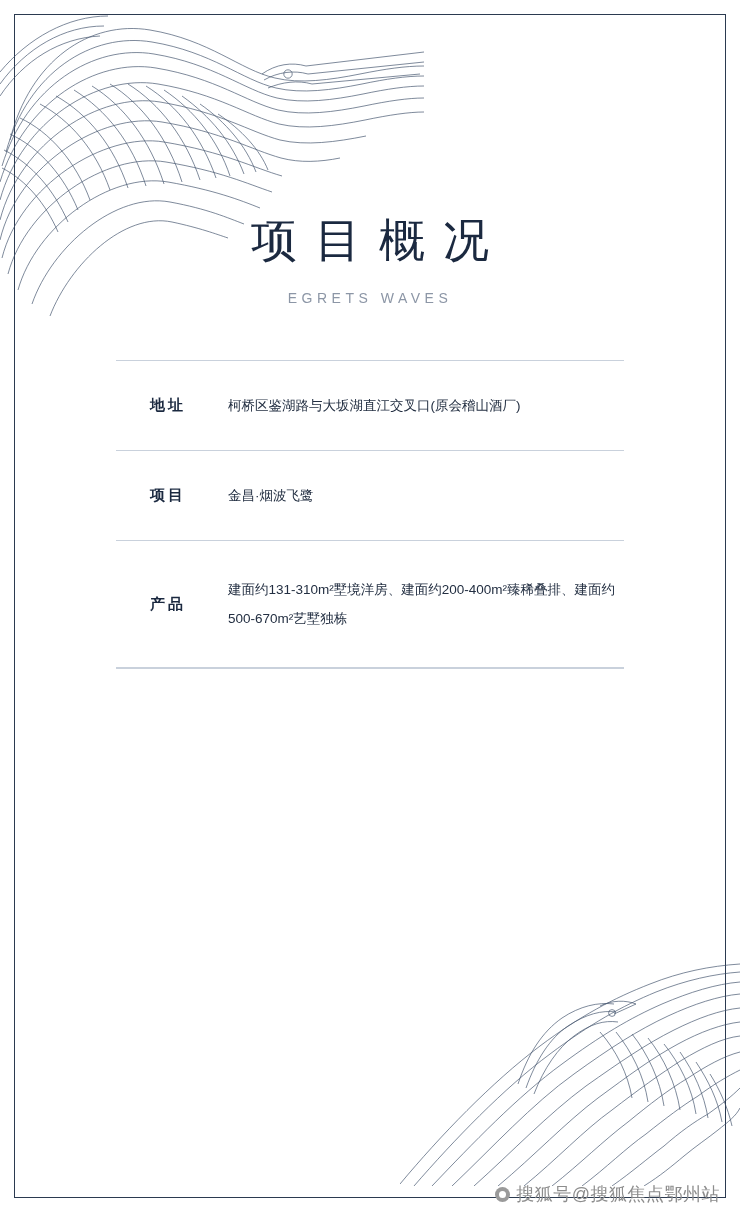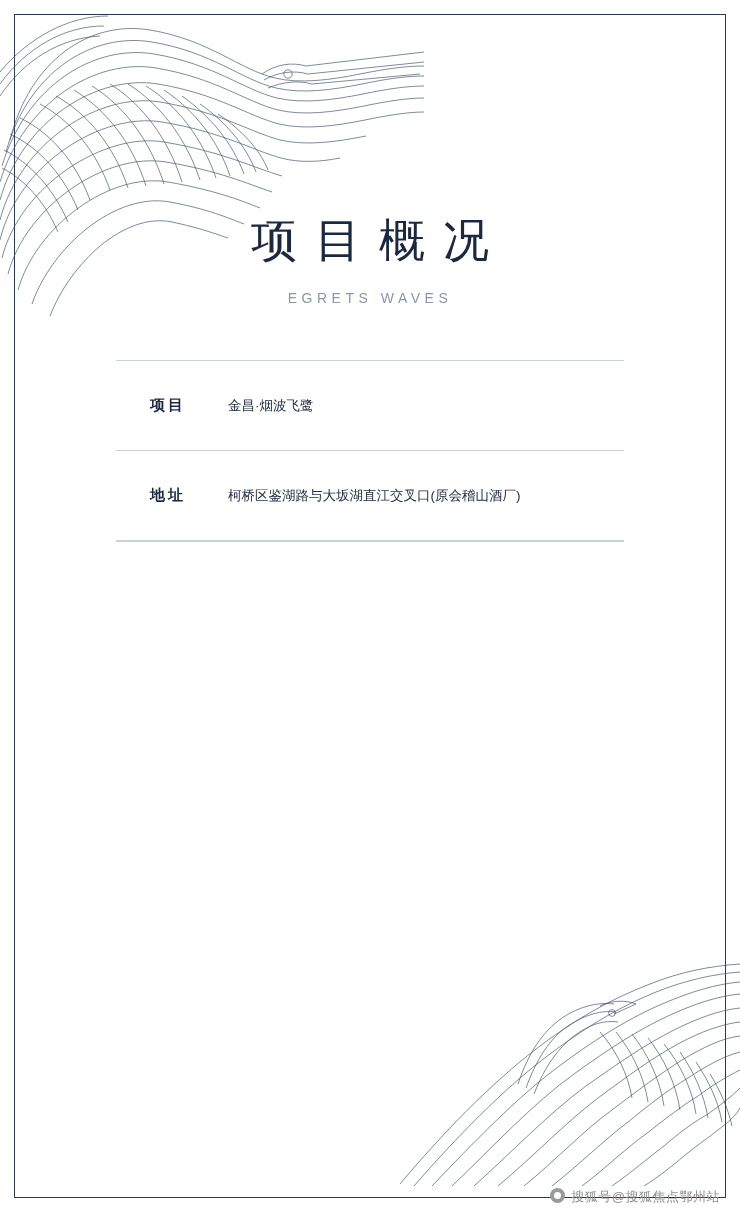--- a/index.html
+++ b/index.html
@@ -109,24 +109,24 @@
     box-sizing: border-box;
   }
   .row-1 .cell-value, .row-2 .cell-value { padding: 30px 4px 30px 0; }
   .row-3 .cell-value { padding: 34px 4px 34px 0; }
   .row-4 .cell-value { padding: 34px 4px 34px 0; }
   .watermark {
     position: absolute;
     right: 20px;
     bottom: 6px;
     display: flex;
-    align-items: flex-start;
+    align-items: center;
     gap: 6px;
     color: #8d8d8d;
-    font-size: 13px;
+    font-size: 18px;
     letter-spacing: 0.5px;
   }
   .wm-logo {
     width: 15px;
     height: 15px;
     border-radius: 50%;
     background: #9a9a9a;
     display: inline-block;
     position: relative;
   }
@@ -223,30 +223,34 @@
 
   <div class="content">
 
     <div class="title-block">
       <h1 class="title">项目概况</h1>
       <div class="subtitle">EGRETS WAVES</div>
     </div>
 
     <div class="table">
 
+      <div class="row row-2">
+        <div class="cell-label">地址</div>
+        <div class="cell-value">柯桥区鉴湖路与大坂湖直江交叉口(原会稽山酒厂)</div>
+      </div>
+
       <div class="row row-1">
         <div class="cell-label">项目</div>
         <div class="cell-value">金昌·烟波飞鹭</div>
       </div>
 
-      <div class="row row-2">
-        <div class="cell-label">地址</div>
-        <div class="cell-value">柯桥区鉴湖路与大坂湖直江交叉口(原会稽山酒厂)</div>
-      </div>
-
+      <div class="row row-3">
+        <div class="cell-label">产品</div>
+        <div class="cell-value">建面约131-310m²墅境洋房、建面约200-400m²臻稀叠排、建面约500-670m²艺墅独栋</div>
+      </div>
 
       <div class="row row-4">
       </div>
 
     </div>
   </div>
 
   <div class="watermark">
     <span class="wm-logo"></span>
     <span>搜狐号@搜狐焦点鄂州站</span>

